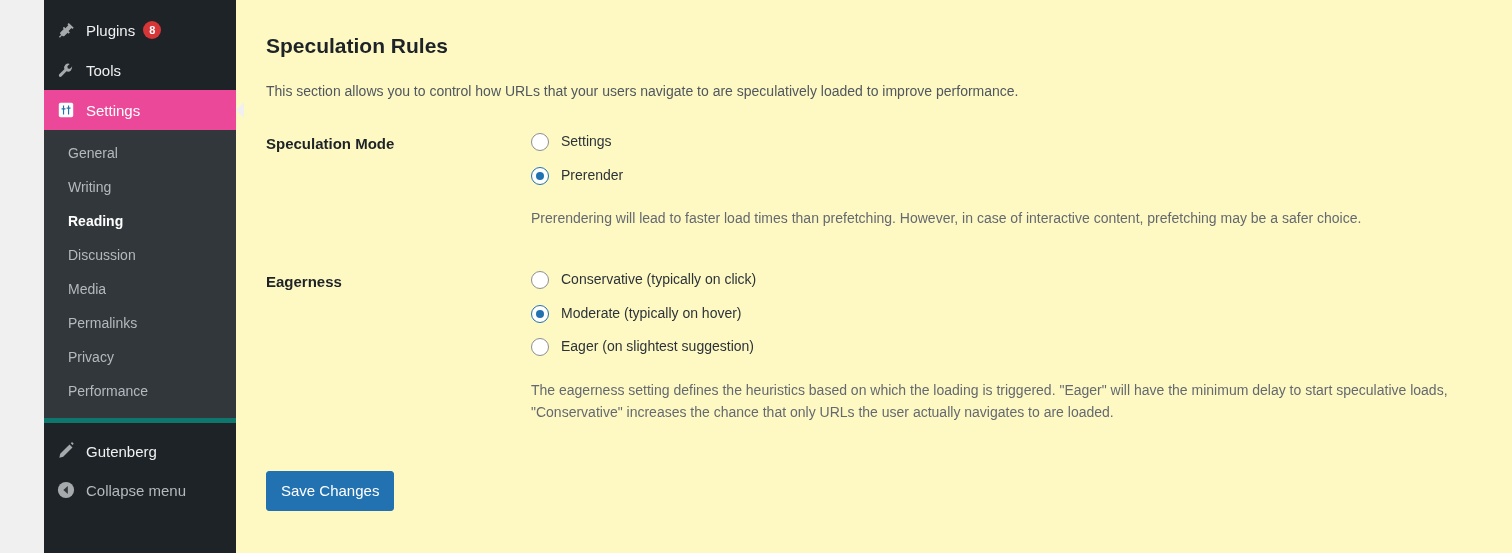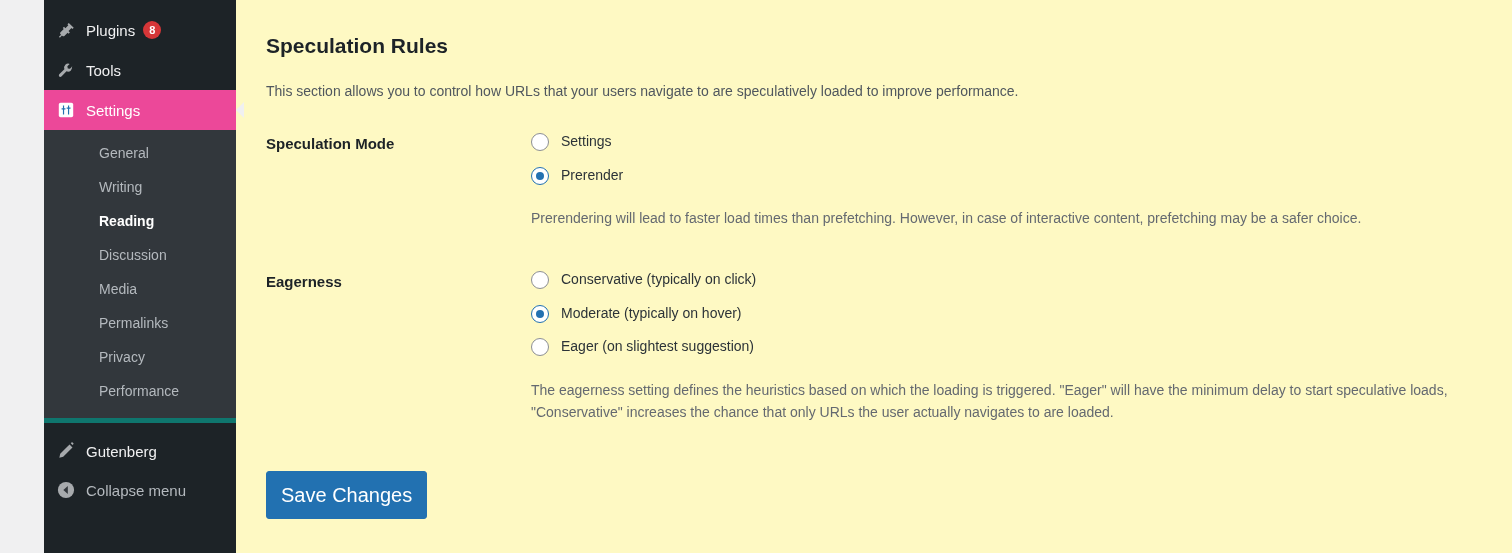--- a/index.html
+++ b/index.html
@@ -50,21 +50,20 @@
     font-size: 11px; font-weight: 600;
     display: inline-flex; align-items: center; justify-content: center;
     padding: 0 6px;
   }
 
   .submenu { background: #32373c; padding: 6px 0 10px 0; }
   .submenu-item {
     padding: 6px 0 6px 24px;
     font-size: 14px; color: #b4b9be; cursor: pointer;
     line-height: 22px;
-    margin-left: 31px;
   }
   .submenu-item.current { color: #fff; font-weight: bold; }
 
   .menu-bottom { border-top: 5px solid #0f766e; padding-top: 8px; }
 
   .collapse-item {
     display: flex; align-items: center;
     height: 38px; padding-left: 12px;
     color: #b4b9be; font-size: 15px; cursor: pointer;
   }
@@ -108,21 +107,21 @@
     background: #2271b1; display: block;
   }
   .radio-label { font-size: 14px; color: #2c3338; line-height: 1.4; }
   .field-desc {
     font-size: 14px; color: #646970; line-height: 1.55;
     margin-top: 23px; max-width: 965px;
   }
   .submit-area { margin-top: 34px; }
   .button-primary {
     background: #2271b1; border: 1px solid #2271b1; color: #fff;
-    font-size: 20px; padding: 7px 14px; border-radius: 3px;
+    font-size: 15px; padding: 7px 14px; border-radius: 3px;
     cursor: pointer; font-family: "Liberation Sans", sans-serif;
     line-height: 1.6;
   }
 </style>
 </head>
 <body>
 
 <div class="app">
 
   <div class="sidebar">

